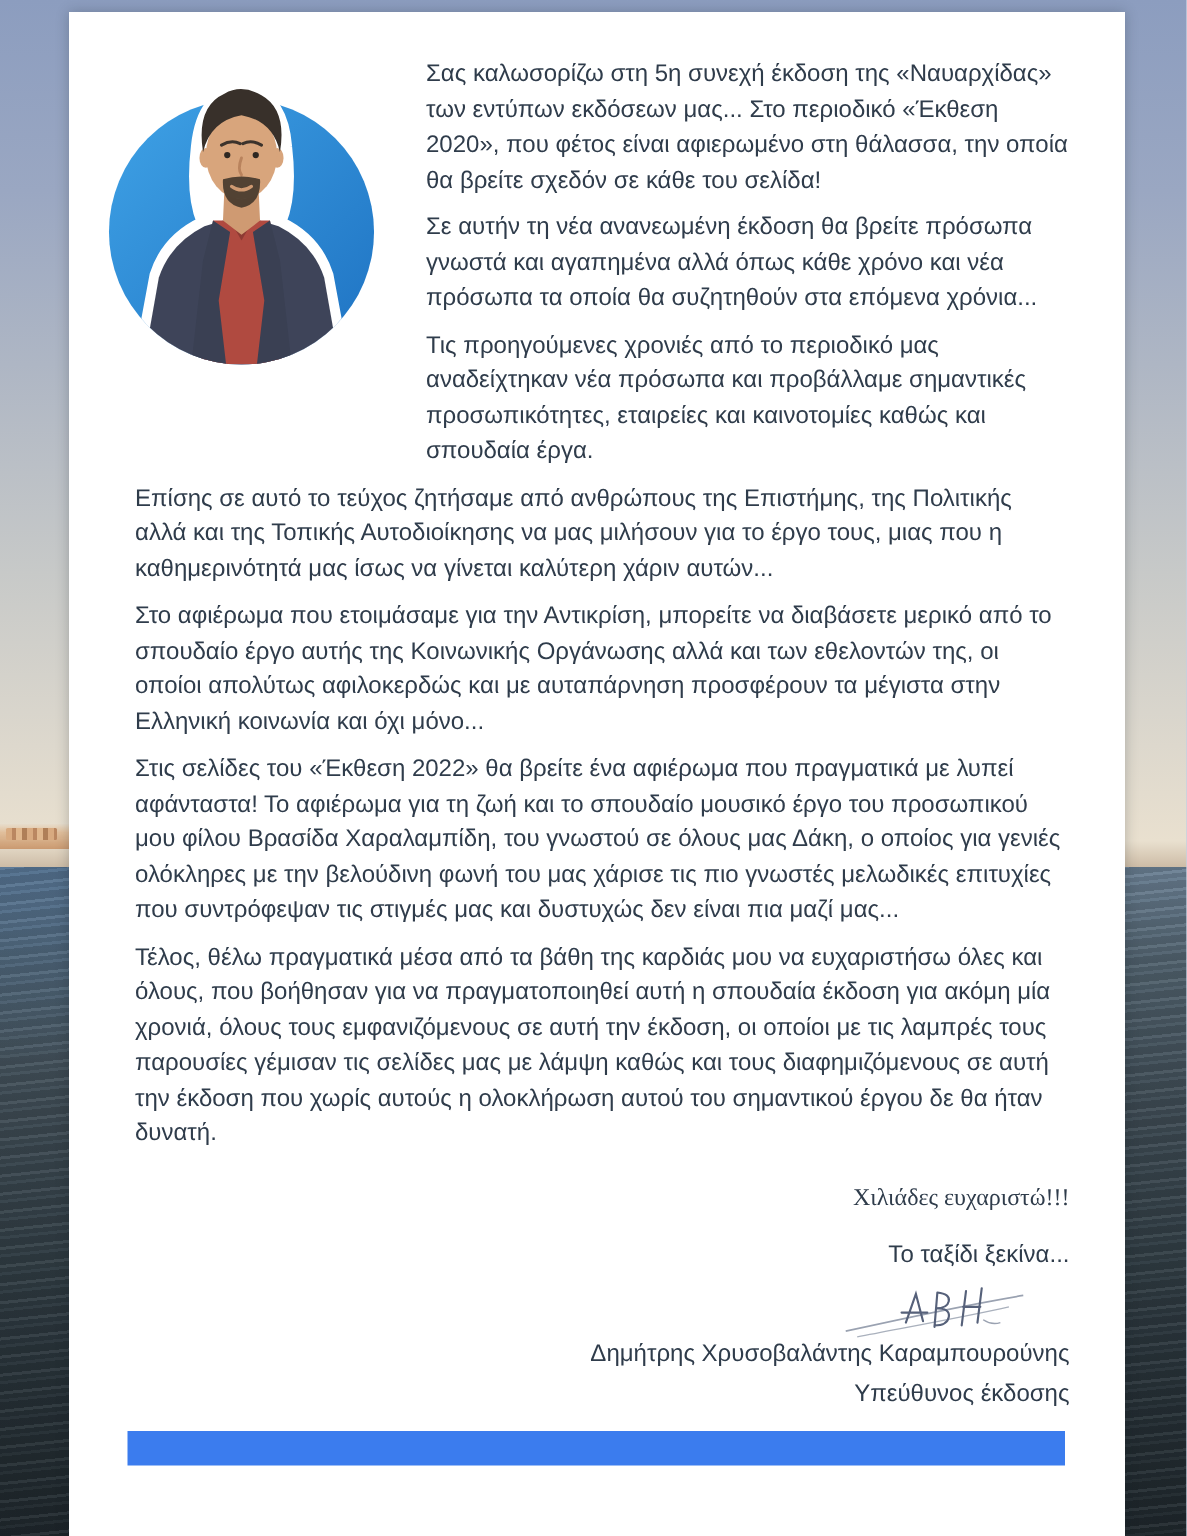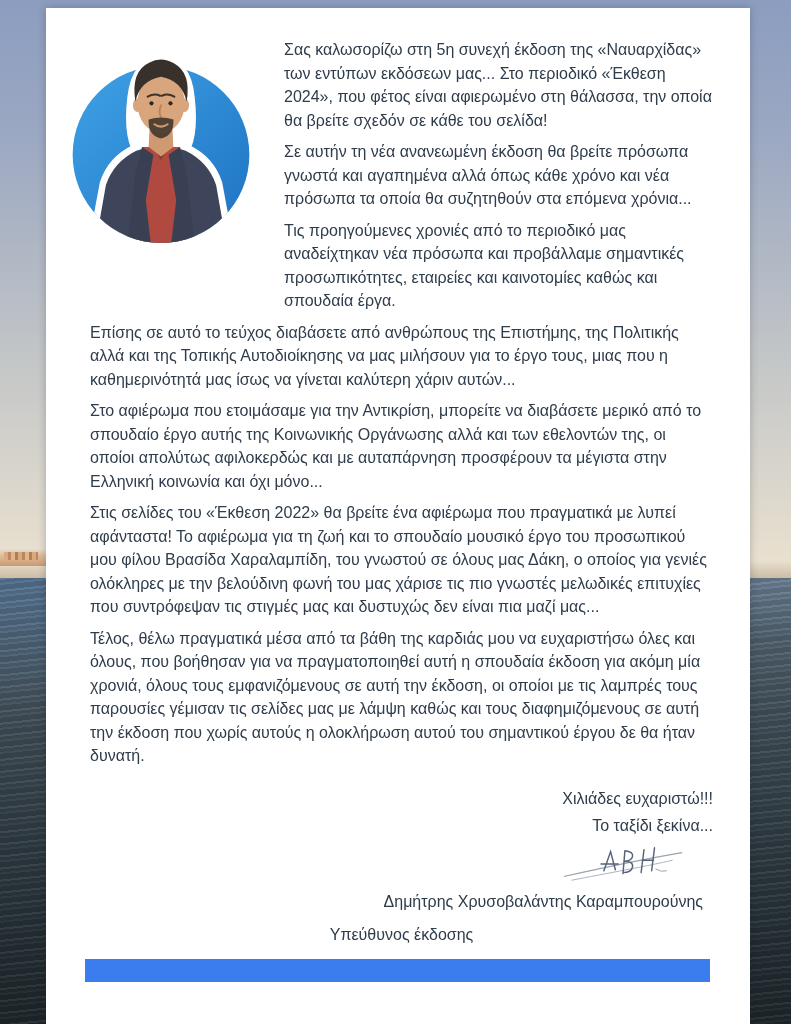--- a/index.html
+++ b/index.html
@@ -46,26 +46,26 @@
     box-shadow:0 0 8px rgba(20,30,40,.25);
     color:#2f3c4b;font-size:16px;line-height:23.5px;
   }
   p{margin:0 0 8px 0;}
   .intro-row{display:flex;align-items:flex-start;}
   .photo-wrap{flex:none;width:218px;margin-left:-24px;margin-top:10px;}
   .portrait{width:190px;height:200px;display:block;}
   .intro-text{flex:1;min-width:0;}
   .body-copy p{margin-bottom:8px;}
   .right-line{text-align:right;margin:0;}
-  .thanks{margin-top:19px;}
-  .journey{margin-top:4px;}
+  .thanks{margin-top:19px;font-family:Liberation Serif, serif;}
+  .journey{margin-top:15px;}
   .signature-wrap{text-align:right;padding-right:24px;margin-top:6px;margin-bottom:-6px;height:42px;}
   .signature-svg{width:132px;height:42px;display:inline-block;}
-  .signer-name{text-align:right;margin:10px;}
-  .signer-role{text-align:center;margin:4px 0 0 0;}
+  .signer-name{text-align:right;margin:0;}
+  .signer-role{text-align:right;margin:4px 0 0 0;}
   
   .footer-box{
     margin:12px 0 0 -5px;width:625px;box-sizing:border-box;
     background:#3b7cee;text-align:center;padding:10px 8px 13px 8px;
   }
 </style>
 </head>
 <body>
 
 <div class="backdrop">
@@ -108,28 +108,28 @@
           <path d="M86,51 q7,-4 13,-1 M114,51 q-7,-4 -13,-1" stroke="#3c332c" stroke-width="2.2" fill="none" stroke-linecap="round"></path>
           <circle cx="90" cy="58" r="2.2" fill="#2e2822"></circle>
           <circle cx="110" cy="58" r="2.2" fill="#2e2822"></circle>
           <path d="M100,60 q-3,8 0,12" stroke="#b9835d" stroke-width="2" fill="none" stroke-linecap="round"></path>
           <path d="M87,75 Q100,71 113,75 Q114,92 100,95 Q86,92 87,75 Z" fill="#44372b" opacity="0.9"></path>
           <path d="M93,80 q7,5 14,0" stroke="#cf9a72" stroke-width="2.2" fill="none" stroke-linecap="round"></path>
         </g>
       </svg>
     </div>
     <div class="intro-text">
-      <p>Σας καλωσορίζω στη 5η συνεχή έκδοση της «Ναυαρχίδας» των εντύπων εκδόσεων μας... Στο περιοδικό «Έκθεση 2024», που φέτος είναι αφιερωμένο στη θάλασσα, την οποία θα βρείτε σχεδόν σε κάθε του σελίδα!</p>
+      <p>Σας καλωσορίζω στη 5η συνεχή έκδοση της «Ναυαρχίδας» των εντύπων εκδόσεων μας... Στο περιοδικό «Έκθεση 2020», που φέτος είναι αφιερωμένο στη θάλασσα, την οποία θα βρείτε σχεδόν σε κάθε του σελίδα!</p>
       <p>Σε αυτήν τη νέα ανανεωμένη έκδοση θα βρείτε πρόσωπα γνωστά και αγαπημένα αλλά όπως κάθε χρόνο και νέα πρόσωπα τα οποία θα συζητηθούν στα επόμενα χρόνια...</p>
       <p>Τις προηγούμενες χρονιές από το περιοδικό μας αναδείχτηκαν νέα πρόσωπα και προβάλλαμε σημαντικές προσωπικότητες, εταιρείες και καινοτομίες καθώς και σπουδαία έργα.</p>
     </div>
   </div>
 
   <div class="body-copy">
-    <p>Επίσης σε αυτό το τεύχος διαβάσετε από ανθρώπους της Επιστήμης, της Πολιτικής αλλά και της Τοπικής Αυτοδιοίκησης να μας μιλήσουν για το έργο τους, μιας που η καθημερινότητά μας ίσως να γίνεται καλύτερη χάριν αυτών...</p>
+    <p>Επίσης σε αυτό το τεύχος ζητήσαμε από ανθρώπους της Επιστήμης, της Πολιτικής αλλά και της Τοπικής Αυτοδιοίκησης να μας μιλήσουν για το έργο τους, μιας που η καθημερινότητά μας ίσως να γίνεται καλύτερη χάριν αυτών...</p>
     <p>Στο αφιέρωμα που ετοιμάσαμε για την Αντικρίση, μπορείτε να διαβάσετε μερικό από το σπουδαίο έργο αυτής της Κοινωνικής Οργάνωσης αλλά και των εθελοντών της, οι οποίοι απολύτως αφιλοκερδώς και με αυταπάρνηση προσφέρουν τα μέγιστα στην Ελληνική κοινωνία και όχι μόνο...</p>
     <p>Στις σελίδες του «Έκθεση 2022» θα βρείτε ένα αφιέρωμα που πραγματικά με λυπεί αφάνταστα! Το αφιέρωμα για τη ζωή και το σπουδαίο μουσικό έργο του προσωπικού μου φίλου Βρασίδα Χαραλαμπίδη, του γνωστού σε όλους μας Δάκη, ο οποίος για γενιές ολόκληρες με την βελούδινη φωνή του μας χάρισε τις πιο γνωστές μελωδικές επιτυχίες που συντρόφεψαν τις στιγμές μας και δυστυχώς δεν είναι πια μαζί μας...</p>
     <p>Τέλος, θέλω πραγματικά μέσα από τα βάθη της καρδιάς μου να ευχαριστήσω όλες και όλους, που βοήθησαν για να πραγματοποιηθεί αυτή η σπουδαία έκδοση για ακόμη μία χρονιά, όλους τους εμφανιζόμενους σε αυτή την έκδοση, οι οποίοι με τις λαμπρές τους παρουσίες γέμισαν τις σελίδες μας με λάμψη καθώς και τους διαφημιζόμενους σε αυτή την έκδοση που χωρίς αυτούς η ολοκλήρωση αυτού του σημαντικού έργου δε θα ήταν δυνατή.</p>
   </div>
 
   <p class="right-line thanks">Χιλιάδες ευχαριστώ!!!</p>
   <p class="right-line journey">Το ταξίδι ξεκίνα...</p>
 
   <div class="signature-wrap">
     <svg class="signature-svg" viewBox="0 0 132 44" aria-hidden="true">

